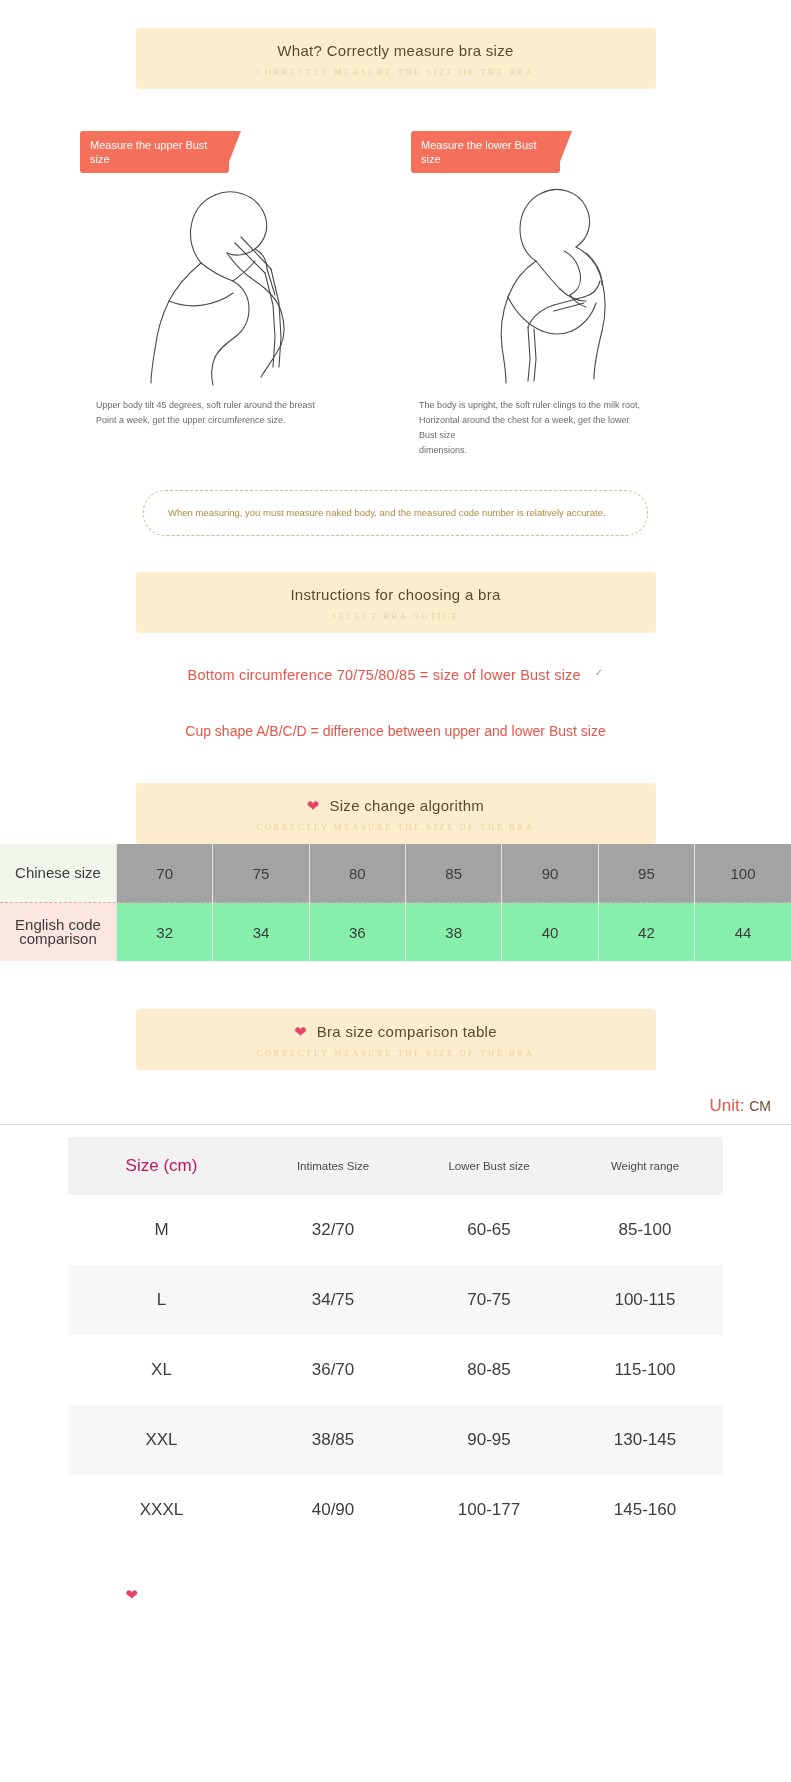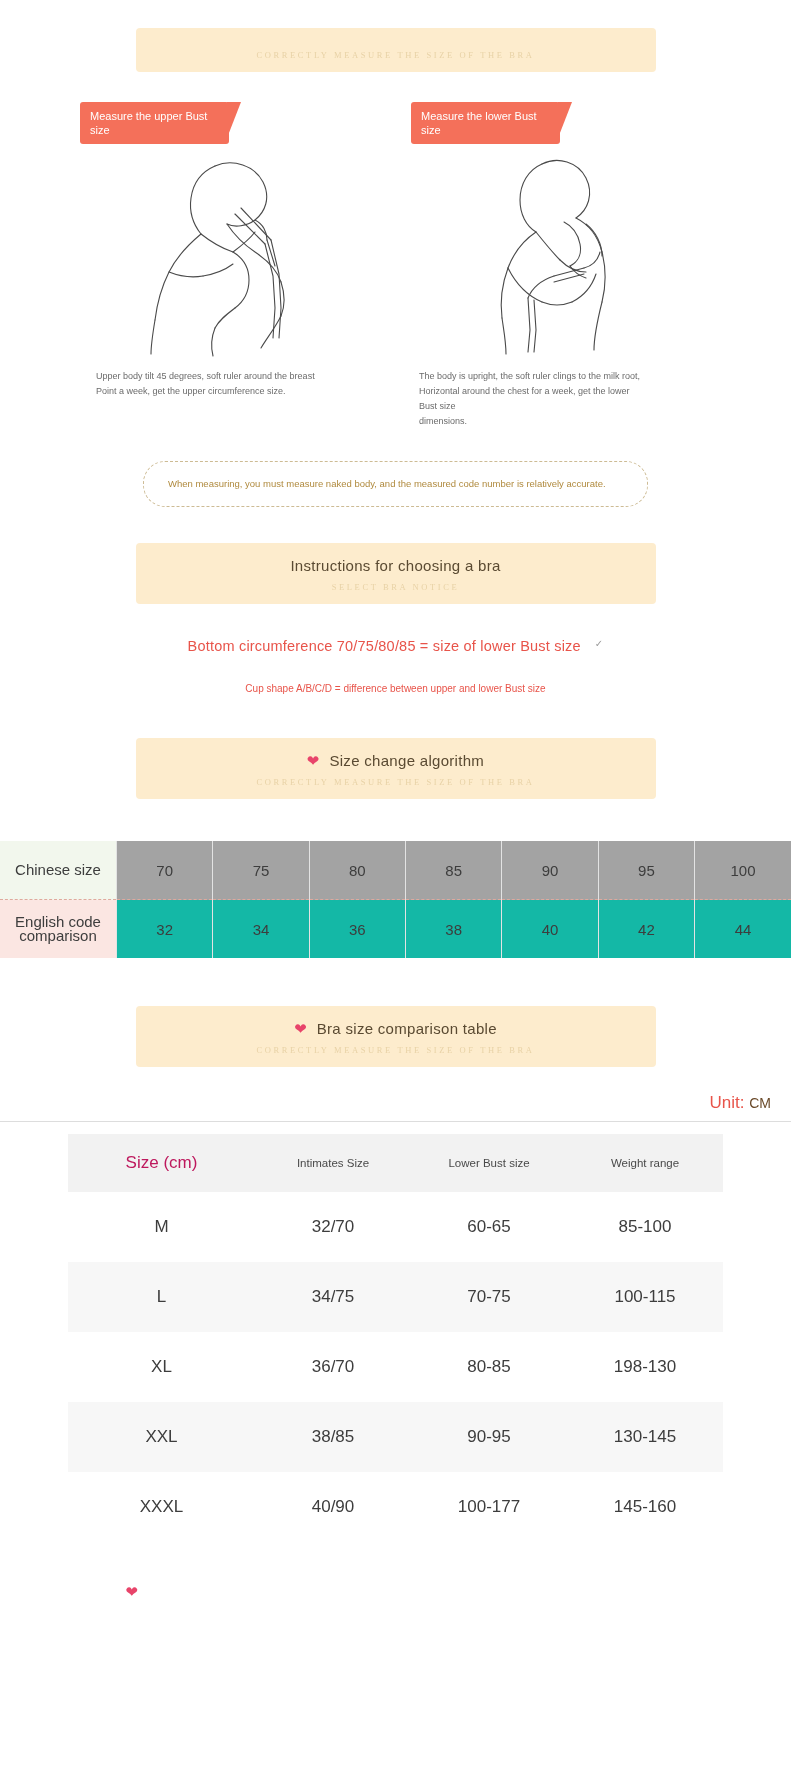--- a/index.html
+++ b/index.html
@@ -83,21 +83,21 @@
   .tag::after {
     content: "";
     position: absolute;
     right: -12px;
     top: 0;
     width: 0; height: 0;
     border-top: 0 solid transparent;
     border-bottom: 36px solid transparent;
     border-left: 14px solid #f4705a;
   }
-  .tag-wrap { height: 40px; }
+  .tag-wrap { height: 40px; margin-top: 12px; }
 
   .figure {
     height: 215px;
     margin-top: 6px;
     display: flex;
     justify-content: center;
     align-items: flex-start;
   }
   .caption {
     font-size: 9px;
@@ -128,45 +128,44 @@
     color: #e8544a;
     letter-spacing: .2px;
   }
   .instr-main .tick {
     color: #9a9a9a;
     font-size: 10px;
     margin-left: 14px;
     vertical-align: 4px;
   }
   .instr-sub {
-    font-size: 10px;
+    font-size: 14px;
     color: #e8544a;
-    margin-top: 29px;
+    margin-top: 40px;
   }
 
   
   .cn-table {
     width: 100%;
     border-collapse: collapse;
-    margin-top: 42px;
     table-layout: fixed;
   }
   .cn-table td {
     text-align: center;
     border-right: 1px solid #e3e3e3;
     height: 34px;
   }
   .cn-table tr.row-cn td {
     background: #a3a3a3;
     font-size: 15px;
     color: #3d3d3d;
     height: 56px;
   }
   .cn-table tr.row-en td {
-    background: #14b8a6;
+    background: #86efac;
     font-size: 15px;
     color: #3d3d3d;
     height: 56px;
   }
   .cn-table td.label {
     font-size: 11px;
     color: #4a4a4a;
     width: 114px;
     line-height: 14px;
   }
@@ -235,20 +234,21 @@
     line-height: 15px;
     color: #6b6b6b;
   }
 
   svg { display: block; }
 </style>
 </head>
 <body>
 
 <div class="banner" id="banner-top">
+  <div class="banner-title">What? Correctly measure bra size</div>
   <div class="banner-sub">CORRECTLY MEASURE THE SIZE OF THE BRA</div>
 </div>
 
 <div class="measure-section">
 
   <div class="measure-col">
     <div class="tag-wrap">
       <div class="tag">Measure the upper Bust size</div>
     </div>
     <div class="figure">
@@ -402,21 +402,21 @@
     <tr class="alt">
       <td>L</td>
       <td>34/75</td>
       <td>70-75</td>
       <td>100-115</td>
     </tr>
     <tr>
       <td>XL</td>
       <td>36/70</td>
       <td>80-85</td>
-      <td>198-130</td>
+      <td>115-100</td>
     </tr>
     <tr class="alt">
       <td>XXL</td>
       <td>38/85</td>
       <td>90-95</td>
       <td>130-145</td>
     </tr>
     <tr>
       <td>XXXL</td>
       <td>40/90</td>

